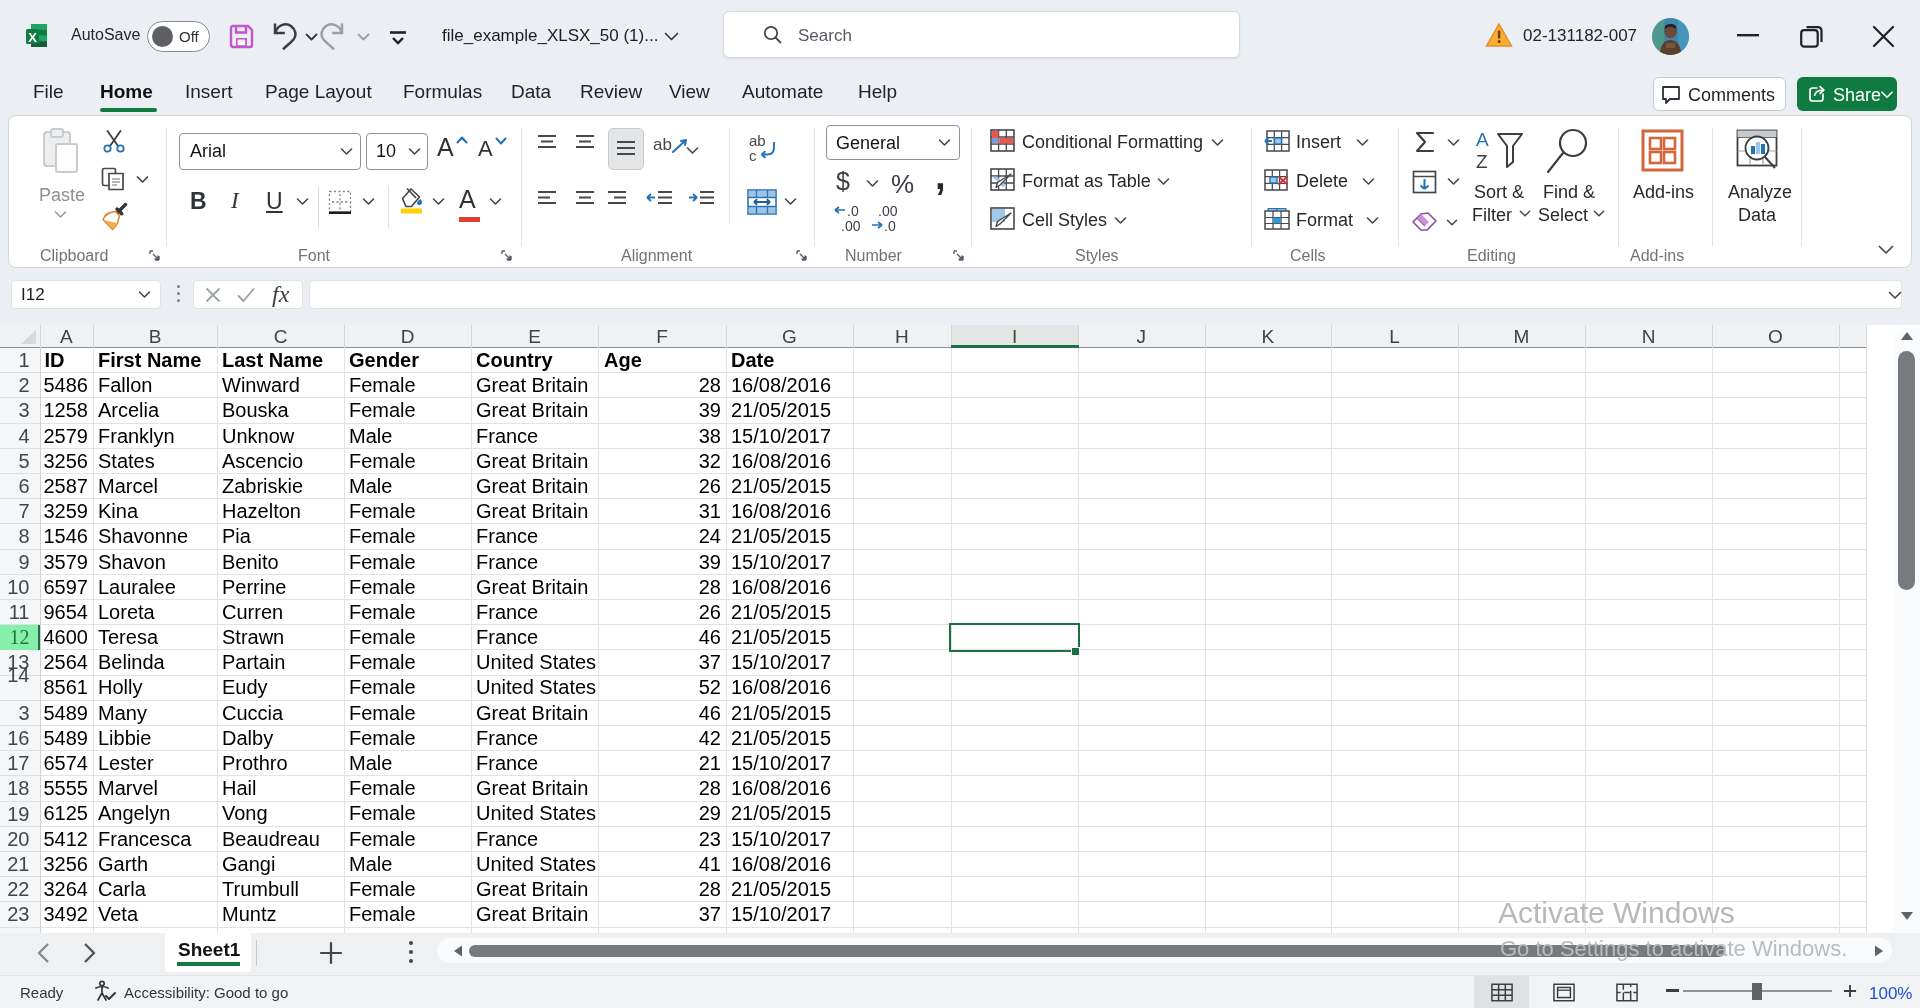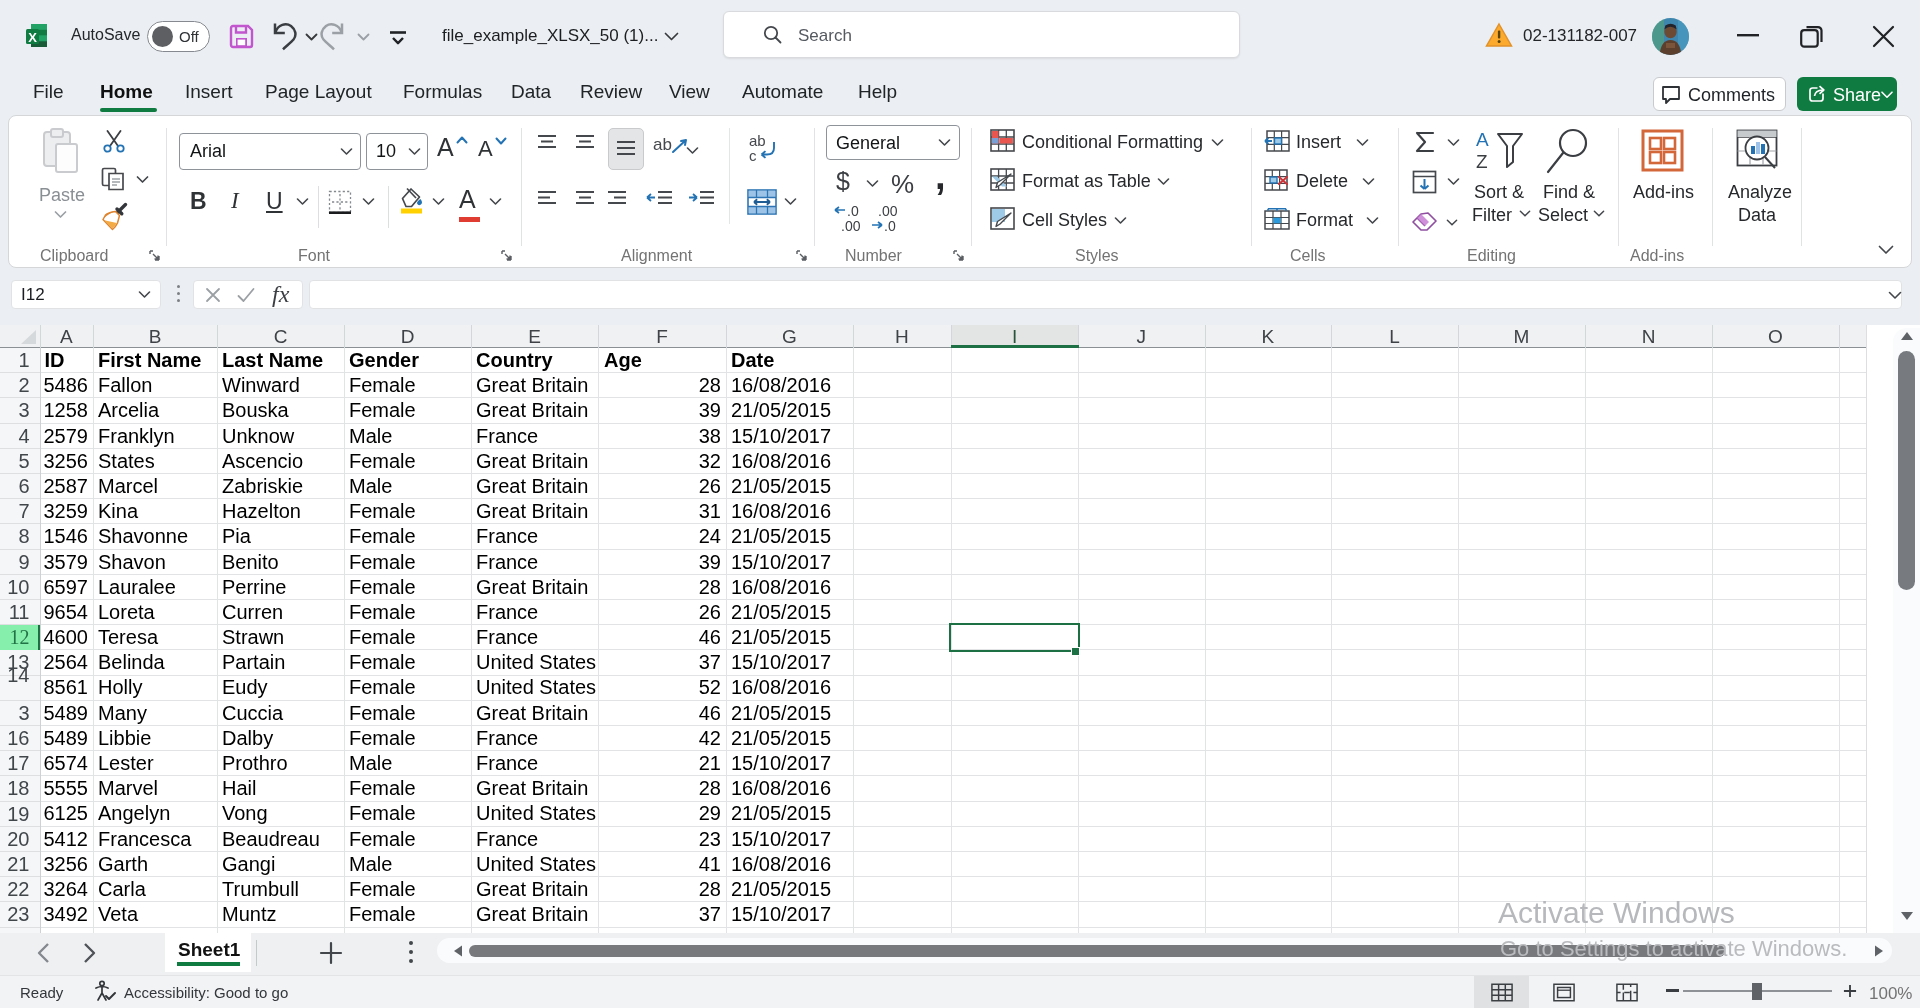--- a/index.html
+++ b/index.html
@@ -516,21 +516,21 @@
 <svg class="a" style="left:1616px;top:983px" width="22" height="19" viewBox="0 0 24 20">
  <rect x="1" y="1" width="22" height="18" fill="none" stroke="#3a3d41" stroke-width="1.6"></rect>
  <path d="M8 1 v6 M8 10 v9 M16 1 v3 M16 8 v11 M1 10 h4 M9 10 h6 M19 10 h4" stroke="#3a3d41" stroke-width="1.6"></path>
 </svg>
 <div class="a" style="left:1666px;top:989px;width:13px;height:2.5px;background:#3a3d41;"></div>
 <div class="a" style="left:1683px;top:990px;width:149px;height:2px;background:#8e9296;"></div>
 <div class="a" style="left:1752px;top:983px;width:10px;height:17px;background:#5f6368;"></div>
 <svg class="a" style="left:1843px;top:984px" width="14" height="14" viewBox="0 0 15 15">
     <path d="M7.5 1 v13 M1 7.5 h13" stroke="#3a3d41" stroke-width="2"></path>
   </svg>
-<div class="a" style="left:1869px;top:984px;font-size:17px;color:#737373;">100%</div>
+<div class="a" style="left:1869px;top:984px;font-size:17px;color:#1d4ed8;">100%</div>
 
 <div class="a" style="left:1498px;top:896px;font-size:30px;color:#b6b8bb;z-index:50;">Activate Windows</div>
 <div class="a" style="left:1500px;top:936px;font-size:22px;color:#b9bbbe;z-index:50;">Go to Settings to activate Windows.</div>
 <div class="a" style="left:0px;top:348.0px;width:1867.0px;height:585.0px;background:#fff;background-image:repeating-linear-gradient(to bottom,transparent 0px,transparent 24.2px,#e2e3e4 24.2px,#e2e3e4 25.2px);"></div>
 <div class="a" style="left:0px;top:325.0px;width:1867.0px;height:23.0px;background:#f0f1f3;"></div>
 <div class="a" style="left:0px;top:346.5px;width:1867.0px;height:1.5px;background:#8b9094;"></div>
 <div class="a" style="left:0px;top:348.0px;width:39.5px;height:585.0px;background:#f5f6f7;background-image:repeating-linear-gradient(to bottom,transparent 0px,transparent 24.2px,#dddfe1 24.2px,#dddfe1 25.2px);"></div>
 <svg class="a" style="left:19px;top:329px" width="18" height="16" viewBox="0 0 18 16">
     <path d="M17 1 V15 H2 Z" fill="#d6d9dc"></path>
   </svg>

